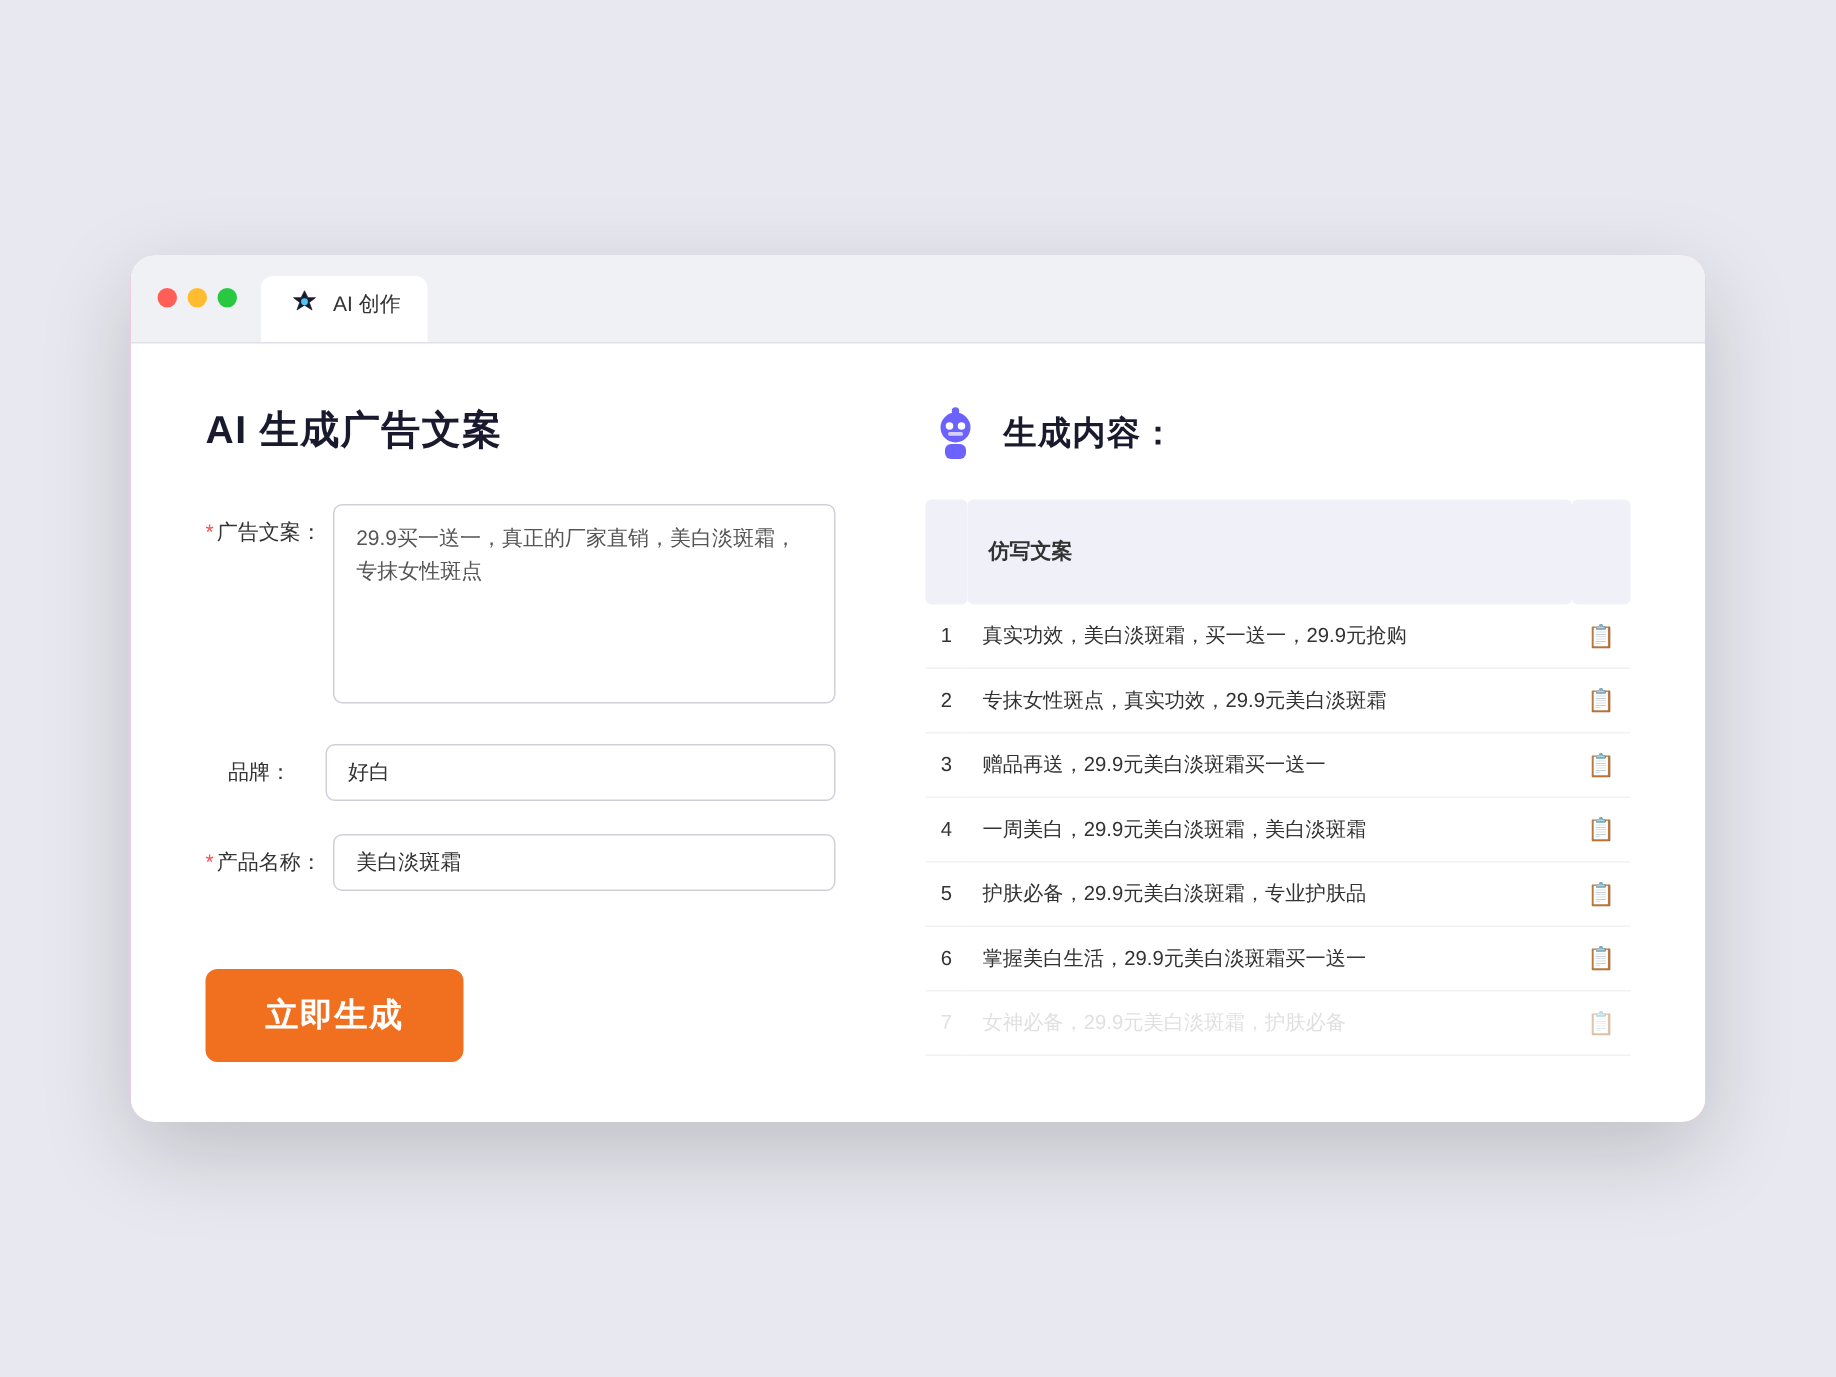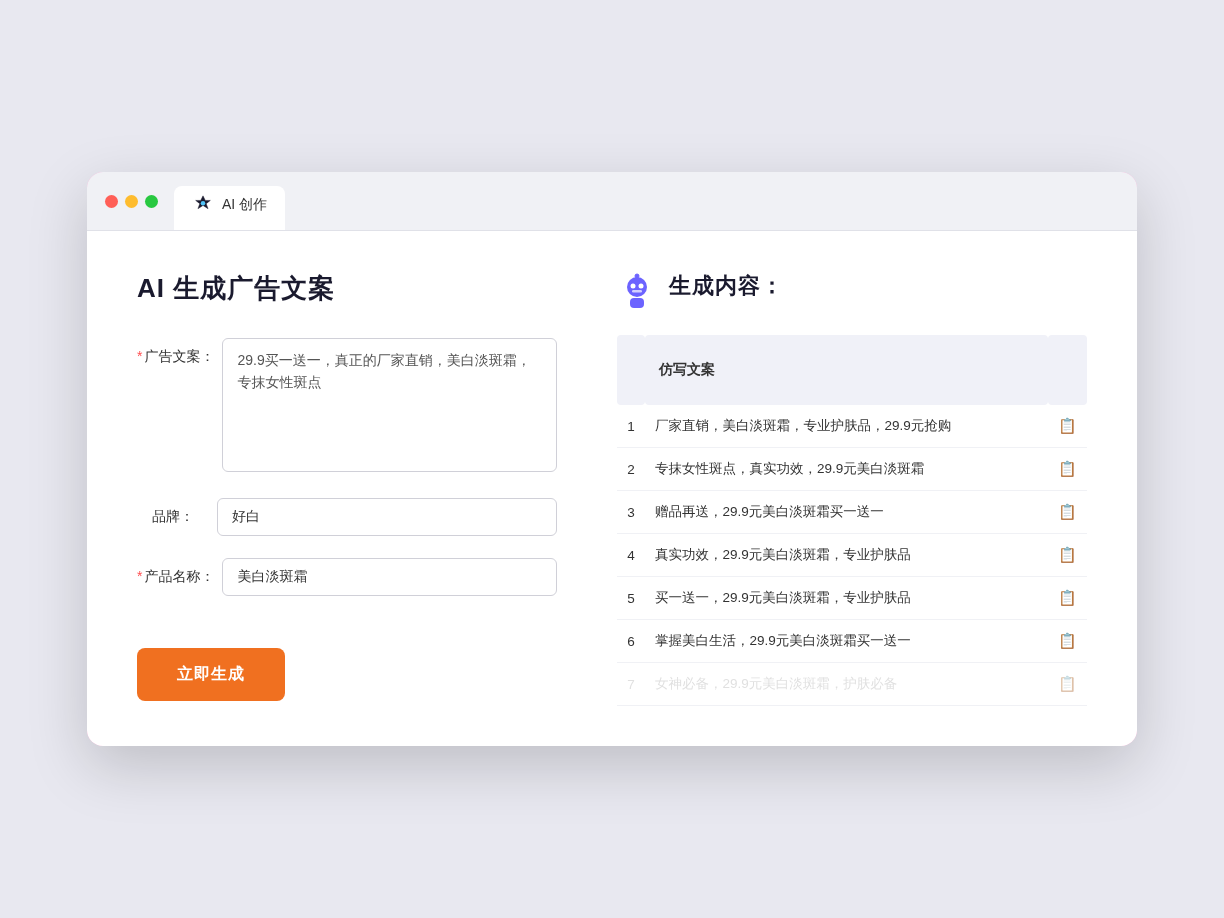--- a/index.html
+++ b/index.html
@@ -132,34 +132,35 @@
       font-family: inherit;
       background: #fff;
     }
 
     .generate-btn {
       background: #f07020;
       color: #fff;
       border: none;
       border-radius: 8px;
       padding: 16px 40px;
-      font-size: 16px;
+      font-size: 22px;
       font-weight: 600;
       cursor: pointer;
       margin-top: 30px;
       letter-spacing: 1px;
     }
 
     
     .right-panel {
       flex: 1;
     }
 
     .right-header {
       display: flex;
+      align-items: center;
       gap: 12px;
       margin-bottom: 24px;
     }
 
     .bot-icon {
       width: 40px;
       height: 40px;
     }
 
     .right-title {
@@ -298,41 +299,41 @@
         <thead>
           <tr>
             <th style="width:28px;"></th>
             <th>仿写文案</th>
             <th style="width:28px;"></th>
           </tr>
         </thead>
         <tbody id="result-rows">
         <tr>
               <td class="row-num">1</td>
-              <td>厂家直销，美白淡斑霜，专业护肤品，29.9元抢购</td>
+              <td>真实功效，美白淡斑霜，买一送一，29.9元抢购</td>
               <td class="copy-icon-cell"><span class="copy-icon">📋</span></td>
             </tr>
             <tr>
               <td class="row-num">2</td>
               <td>专抹女性斑点，真实功效，29.9元美白淡斑霜</td>
               <td class="copy-icon-cell"><span class="copy-icon">📋</span></td>
             </tr>
             <tr>
               <td class="row-num">3</td>
               <td>赠品再送，29.9元美白淡斑霜买一送一</td>
               <td class="copy-icon-cell"><span class="copy-icon">📋</span></td>
             </tr>
             <tr>
               <td class="row-num">4</td>
-              <td>真实功效，29.9元美白淡斑霜，专业护肤品</td>
+              <td>一周美白，29.9元美白淡斑霜，美白淡斑霜</td>
               <td class="copy-icon-cell"><span class="copy-icon">📋</span></td>
             </tr>
             <tr>
               <td class="row-num">5</td>
-              <td>买一送一，29.9元美白淡斑霜，专业护肤品</td>
+              <td>护肤必备，29.9元美白淡斑霜，专业护肤品</td>
               <td class="copy-icon-cell"><span class="copy-icon">📋</span></td>
             </tr>
             <tr>
               <td class="row-num">6</td>
               <td>掌握美白生活，29.9元美白淡斑霜买一送一</td>
               <td class="copy-icon-cell"><span class="copy-icon">📋</span></td>
             </tr>
             <tr style="opacity: 0.45;">
               <td class="row-num">7</td>
               <td>女神必备，29.9元美白淡斑霜，护肤必备</td>

